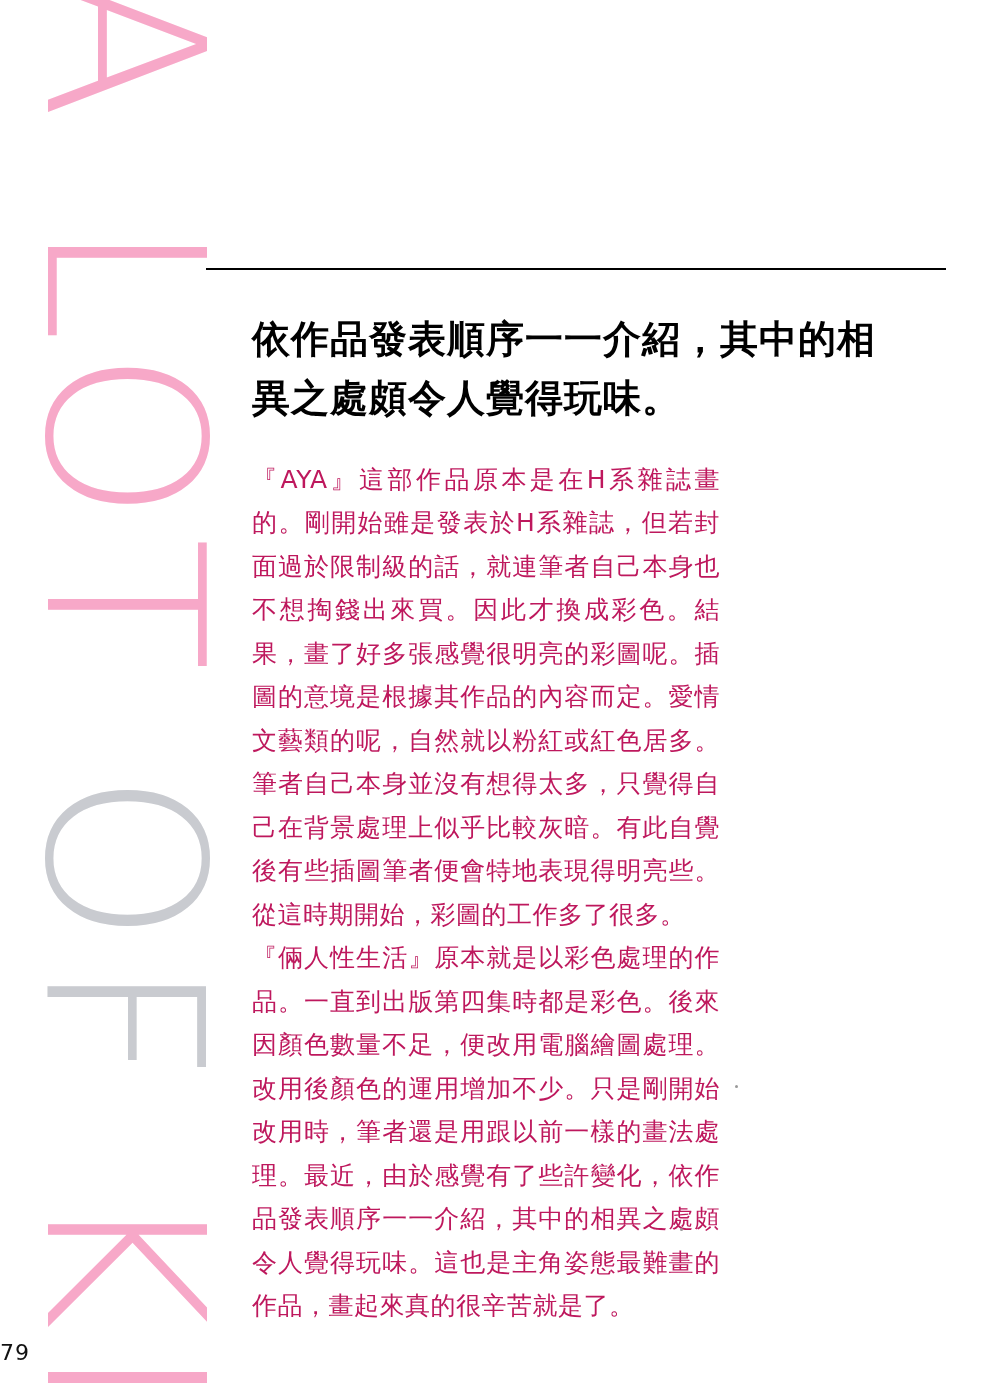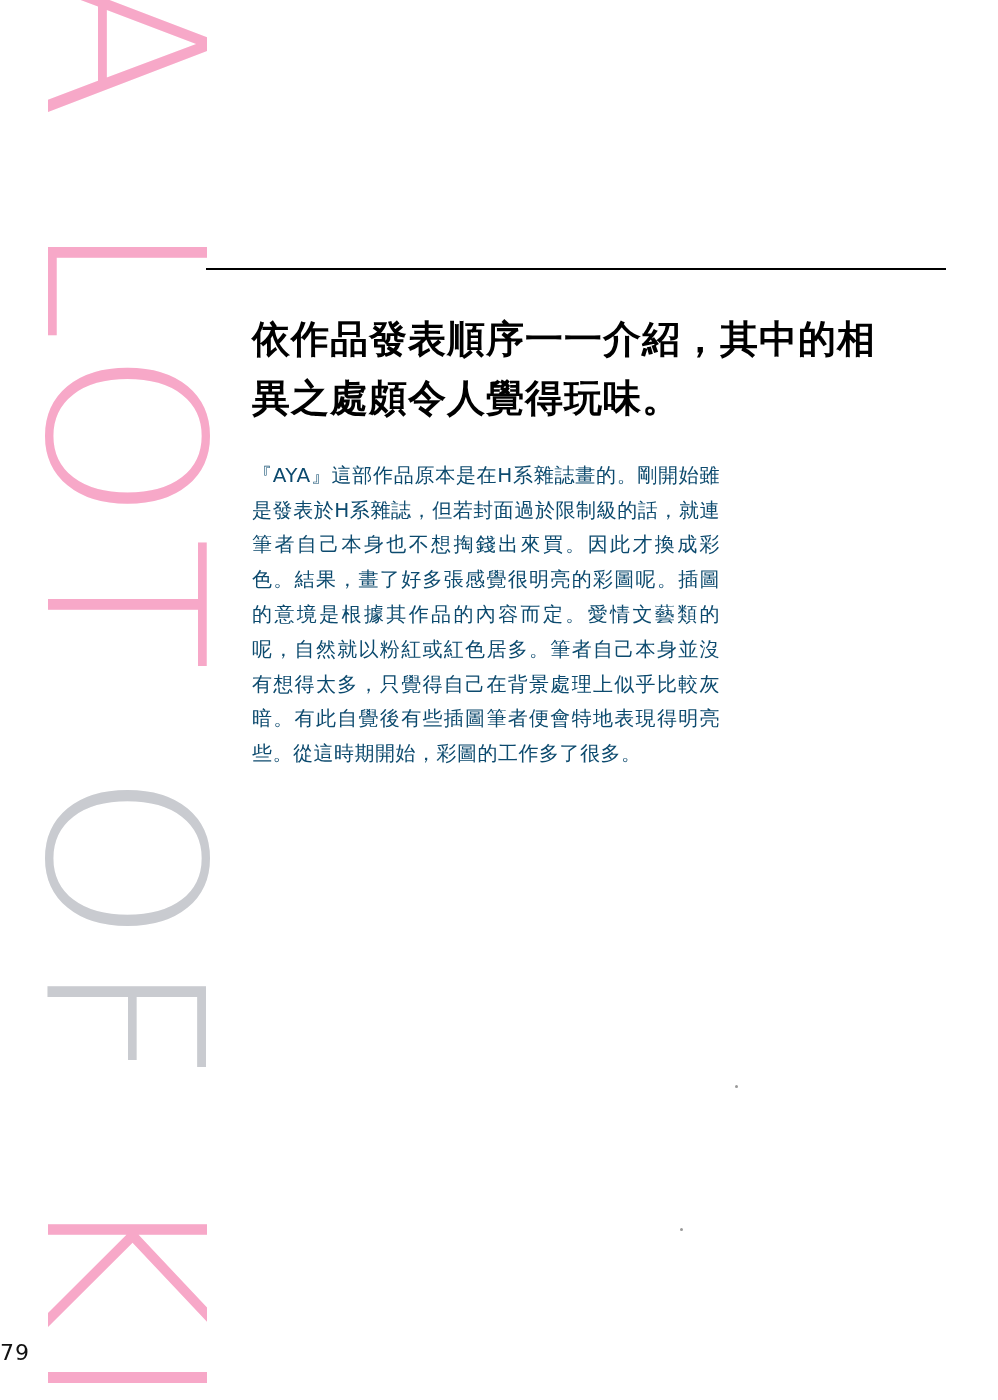--- a/index.html
+++ b/index.html
@@ -69,23 +69,23 @@
     margin: 8px 0 30px 46px;
     width: 660px;
   }
   .body-col {
     margin-left: 46px;
     width: 468px;
   }
   .body-col p {
     margin: 0;
     font-family: "DejaVu Sans", sans-serif;
-    font-size: 20px;
+    font-size: 25px;
     line-height: 1.74;
-    color: #0c4a6e;
+    color: #be185d;
     letter-spacing: 0.5px;
     text-align: justify;
   }
   .speck {
     position: absolute;
     width: 3px;
     height: 3px;
     border-radius: 50%;
     background: #9a9a9a;
   }
@@ -111,20 +111,21 @@
 
   <div class="deco-title">
     <div class="deco-text"><span class="deco-seg-1">A LOT</span><span class="deco-seg-2"> OF </span><span class="deco-seg-3">KISS</span></div>
   </div>
 
   <div class="content">
     <div class="rule"></div>
     <h1 class="headline">依作品發表順序一一介紹，其中的相異之處頗令人覺得玩味。</h1>
     <div class="body-col">
       <p>『AYA』這部作品原本是在H系雜誌畫的。剛開始雖是發表於H系雜誌，但若封面過於限制級的話，就連筆者自己本身也不想掏錢出來買。因此才換成彩色。結果，畫了好多張感覺很明亮的彩圖呢。插圖的意境是根據其作品的內容而定。愛情文藝類的呢，自然就以粉紅或紅色居多。筆者自己本身並沒有想得太多，只覺得自己在背景處理上似乎比較灰暗。有此自覺後有些插圖筆者便會特地表現得明亮些。從這時期開始，彩圖的工作多了很多。</p>
+      <p>『倆人性生活』原本就是以彩色處理的作品。一直到出版第四集時都是彩色。後來因顏色數量不足，便改用電腦繪圖處理。改用後顏色的運用增加不少。只是剛開始改用時，筆者還是用跟以前一樣的畫法處理。最近，由於感覺有了些許變化，依作品發表順序一一介紹，其中的相異之處頗令人覺得玩味。這也是主角姿態最難畫的作品，畫起來真的很辛苦就是了。</p>
     </div>
   </div>
 
   <div class="speck s1"></div>
   <div class="speck s2"></div>
 
   <div class="page-number">79</div>
 </div>
 
 </body></html>

